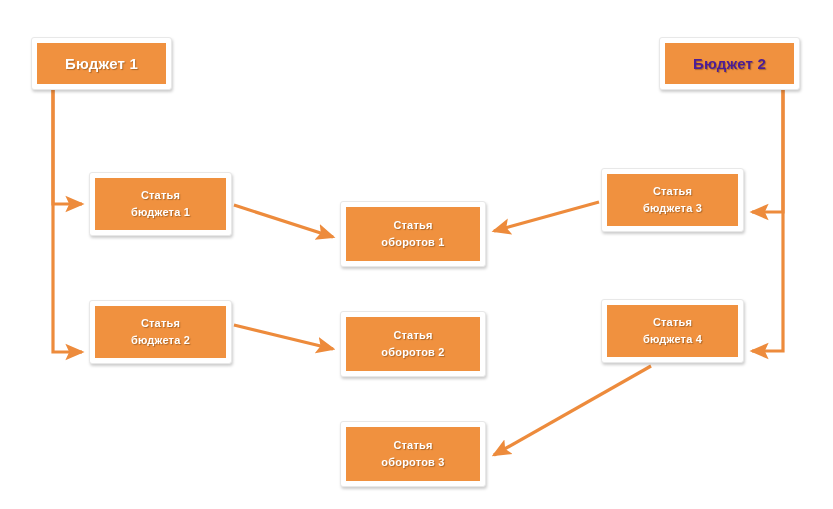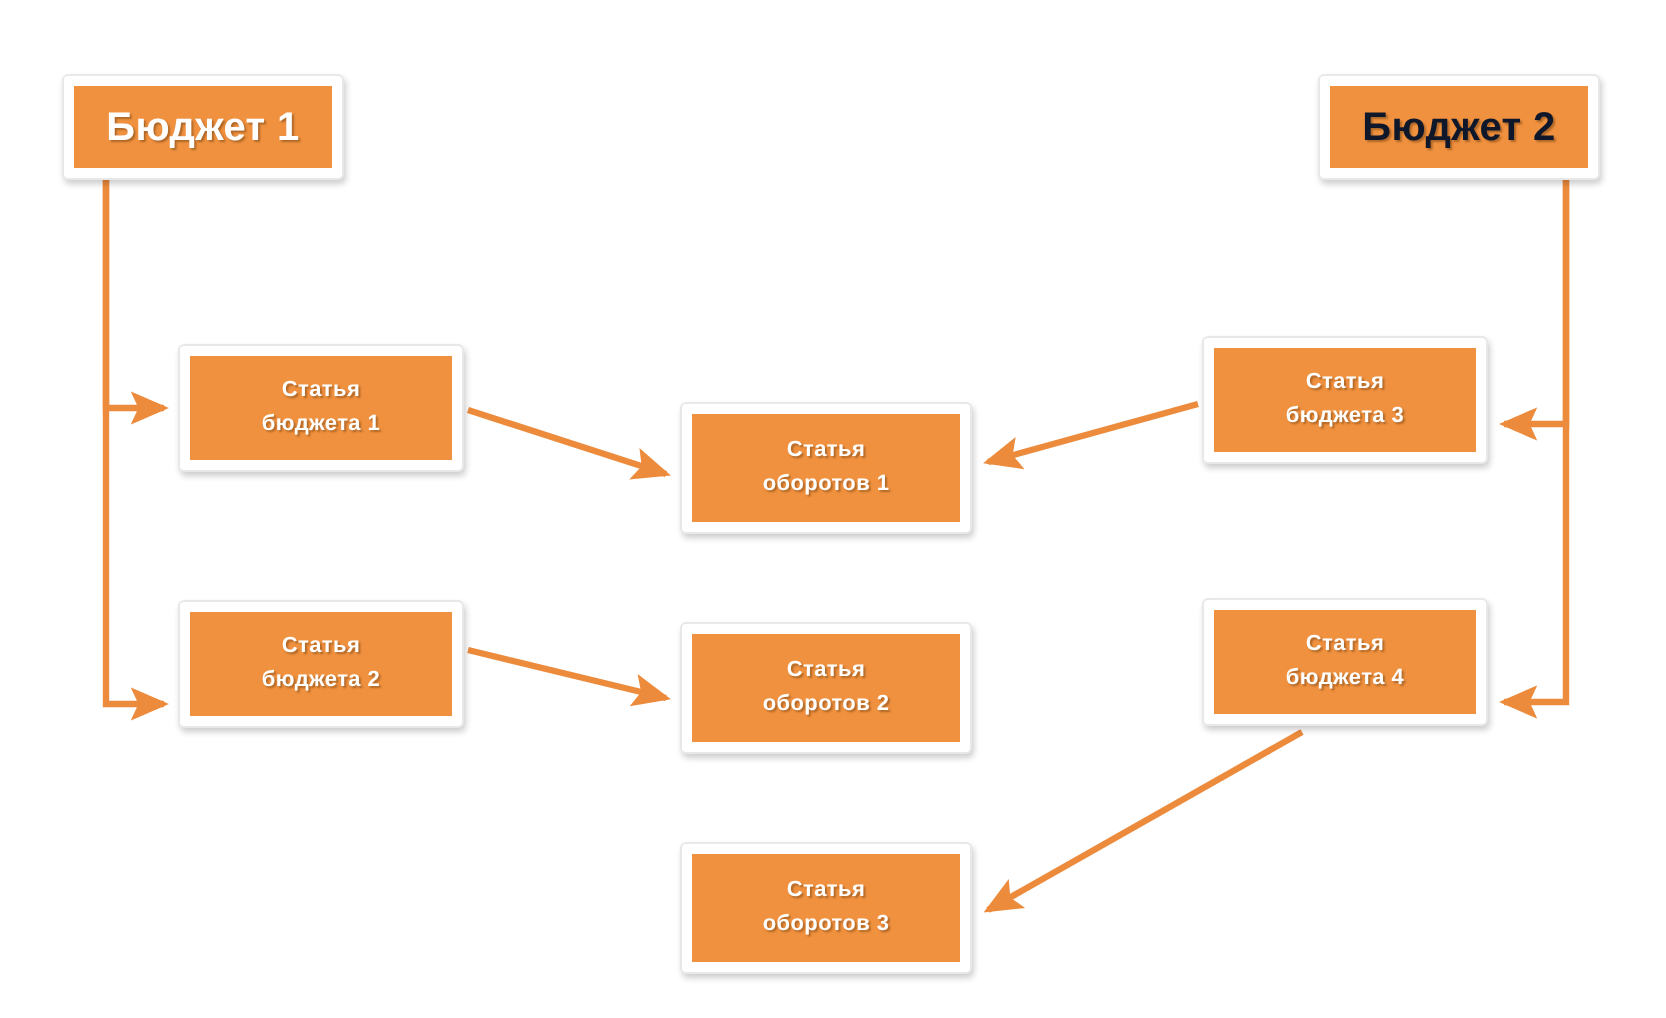--- a/index.html
+++ b/index.html
@@ -49,21 +49,21 @@
   .node-label {
     color: #ffffff;
     font-weight: bold;
     font-size: 11px;
     line-height: 17px;
     letter-spacing: 0.2px;
     text-shadow: 1px 1px 1px rgba(120,70,20,0.55);
     white-space: pre-line;
   }
   .node.root .node-label {
-    font-size: 20px;
+    font-size: 15px;
     line-height: 18px;
   }
 </style>
 </head>
 <body>
 
 <div id="canvas" style="background: rgb(255, 255, 255);">
 
   <svg id="edges" viewBox="0 0 833 509" width="833" height="509" xmlns="http://www.w3.org/2000/svg">
     <defs>
@@ -85,21 +85,21 @@
   </svg>
 
   <div id="node-host">
       <div class="node root" style="left: 31px; top: 37px; width: 141px; height: 53px;">
         <div class="node-fill" style="background: rgb(240, 145, 63);">
           <span class="node-label" style="color: rgb(255, 255, 255);">Бюджет 1</span>
         </div>
       </div>
       <div class="node root" style="left: 659px; top: 37px; width: 141px; height: 53px;">
         <div class="node-fill" style="background: rgb(240, 145, 63);">
-          <span class="node-label" style="color: #0f172a;">Бюджет 2</span>
+          <span class="node-label" style="color: #4c1d95;">Бюджет 2</span>
         </div>
       </div>
       <div class="node" style="left: 89px; top: 172px; width: 143px; height: 64px;">
         <div class="node-fill" style="background: rgb(240, 145, 63);">
           <span class="node-label" style="color: rgb(255, 255, 255);">Статья
 бюджета 1</span>
         </div>
       </div>
       <div class="node" style="left: 89px; top: 300px; width: 143px; height: 64px;">
         <div class="node-fill" style="background: rgb(240, 145, 63);">

